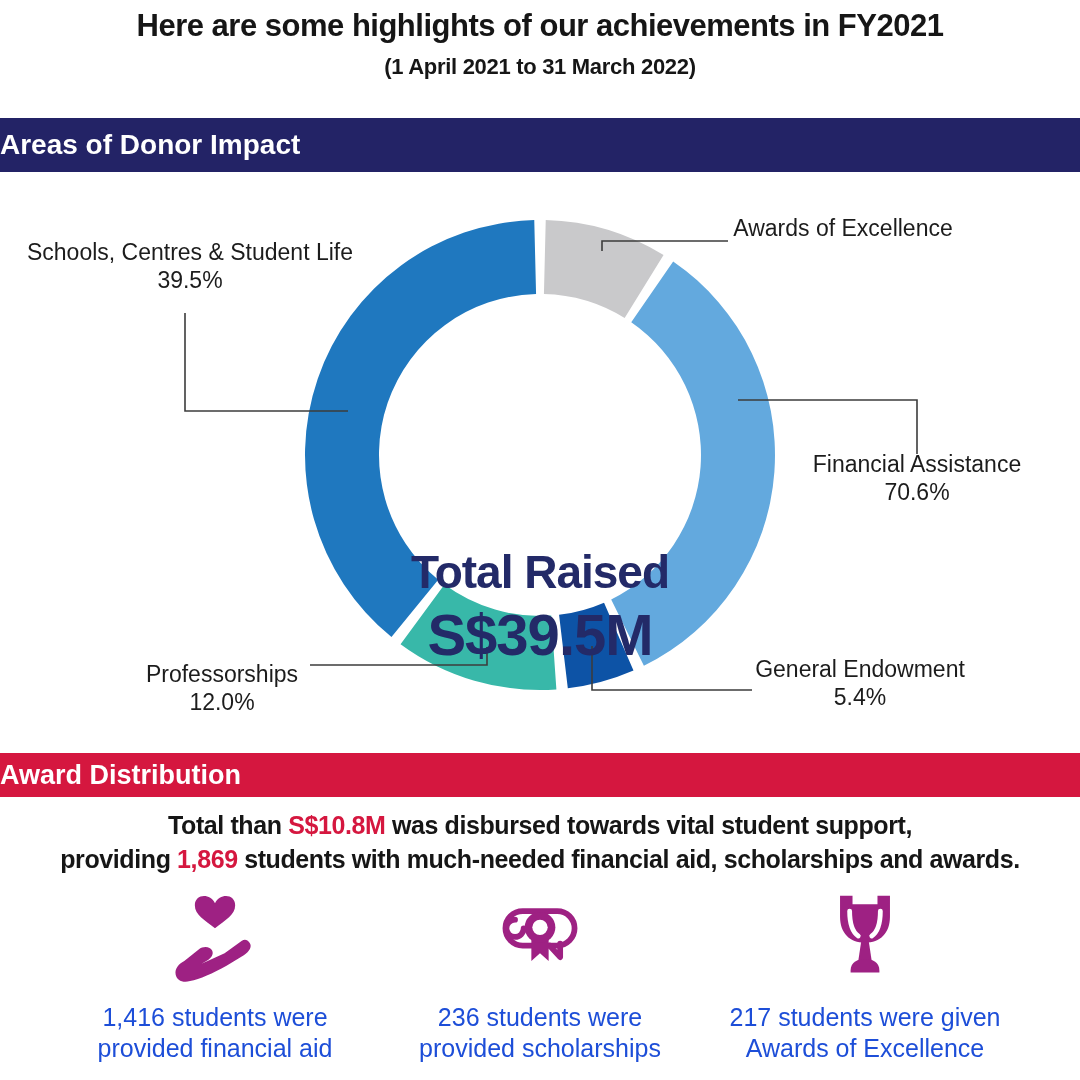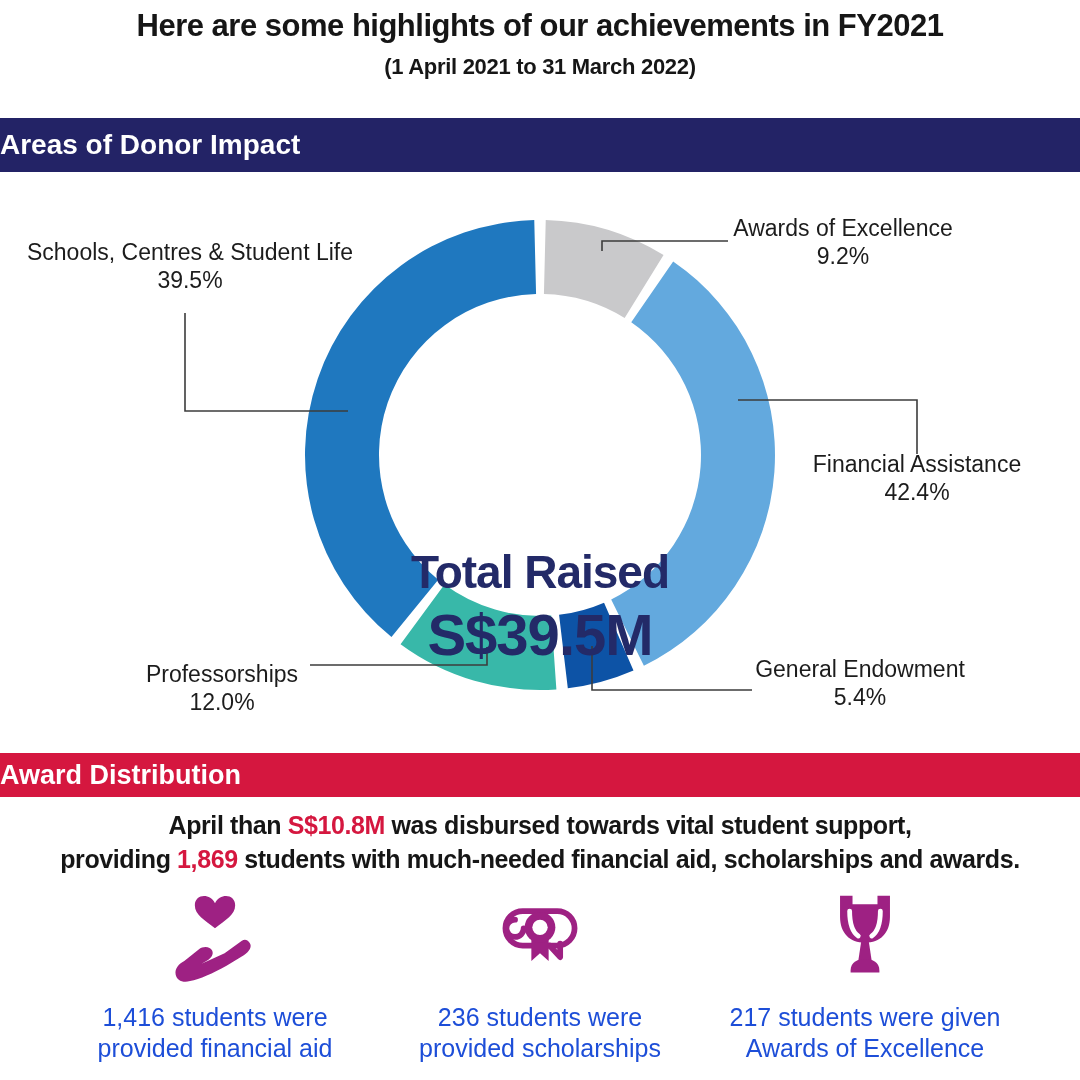--- a/index.html
+++ b/index.html
@@ -70,43 +70,42 @@
     </svg>
 
     <div class="center-text">
       <div class="center-label">Total Raised</div>
       <div class="center-value">S$39.5M</div>
     </div>
   </div>
 
   <div class="seg-label" id="label-awards">
     <span>Awards of Excellence</span>
-    <span class="pct">9.2%</span>
   </div>
   <div class="seg-label" id="label-financial">
     <span>Financial Assistance</span>
-    <span class="pct">42.4%</span>
+    <span class="pct">70.6%</span>
   </div>
   <div class="seg-label" id="label-general">
     <span>General Endowment</span>
     <span class="pct">5.4%</span>
   </div>
   <div class="seg-label" id="label-professorships">
     <span>Professorships</span>
     <span class="pct">12.0%</span>
   </div>
   <div class="seg-label" id="label-schools">
     <span>Schools, Centres &amp; Student Life</span>
     <span class="pct">39.5%</span>
   </div>
 
   <div class="banner red">Award Distribution</div>
 
   <div class="award-text">
-    <div><span>April than </span><span class="hl">S$10.8M</span><span> was disbursed towards vital student support,</span></div>
+    <div><span>Total than </span><span class="hl">S$10.8M</span><span> was disbursed towards vital student support,</span></div>
     <div><span>providing </span><span class="hl">1,869</span><span> students with much-needed financial aid, scholarships and awards.</span></div>
   </div>
 
   <div class="stat-card" id="stat-0">
     <svg class="stat-icon" viewBox="0 0 100 100">
       <path fill="#9E2183" d="M50 16 C45 5 29 6 29 18 C29 28 39 33 50 42 C61 33 71 28 71 18 C71 6 55 5 50 16 Z"></path>
       <path fill="#9E2183" d="M86 57 C89 61 86 66 80 70 L62 81 C48 89 34 95 24 97 C16 99 10 96 9 90 C8 84 12 79 18 76 L33 64 C38 60 45 61 47 65 C49 69 46 73 41 76 L36 79 L60 68 L78 55 C81 53 84 54 86 57 Z"></path>
     </svg>
     <div class="stat-caption">
       <div>1,416 students were</div>

